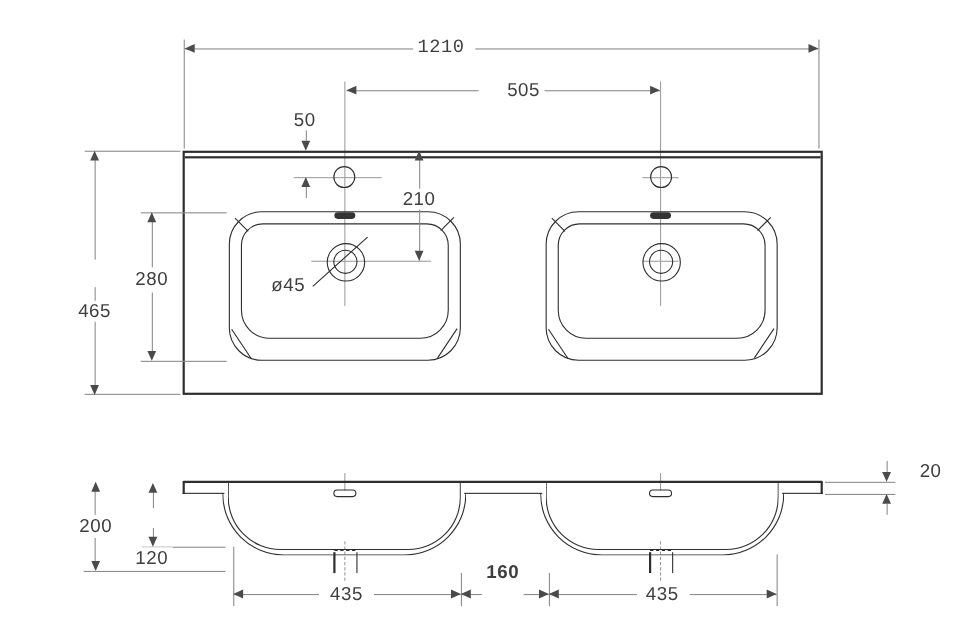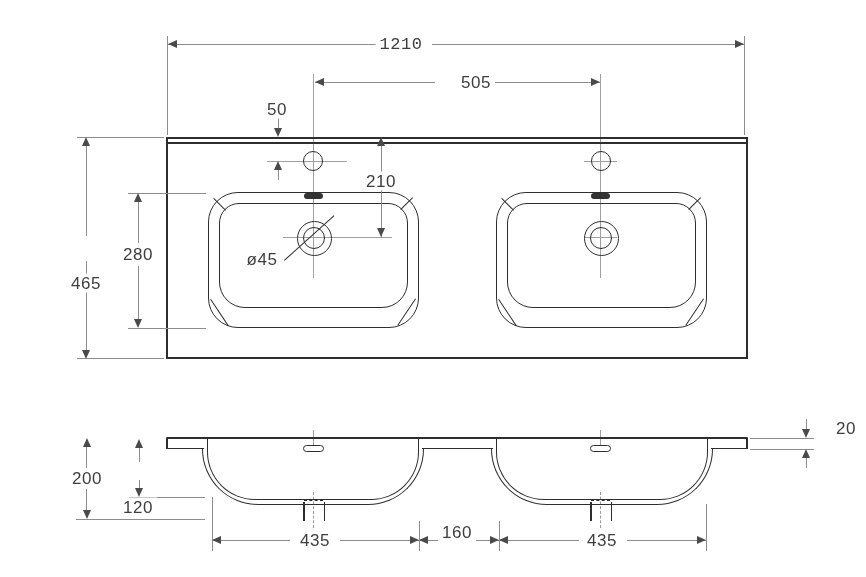--- a/index.html
+++ b/index.html
@@ -166,21 +166,21 @@
   <div class="dim" style="left:212px;top:539.5px;width:78px;height:1px;"></div>
   <div class="dim" style="left:340px;top:539.5px;width:79px;height:1px;"></div>
   <div class="arr l" style="left:212px;top:536px;"></div>
   <div class="arr r" style="left:410px;top:536px;"></div>
   <div class="txt" style="left:315px;top:540px;">435</div>
 
   <div class="dim" style="left:419px;top:539.5px;width:19px;height:1px;"></div>
   <div class="dim" style="left:476px;top:539.5px;width:23px;height:1px;"></div>
   <div class="arr l" style="left:419px;top:536px;"></div>
   <div class="arr r" style="left:490px;top:536px;"></div>
-  <div class="txt" style="left:457px;top:532px;">160</div>
+  <div class="txt" style="left:457px;top:520px;font-weight:bold;">160</div>
 
   <div class="dim" style="left:499px;top:539.5px;width:80px;height:1px;"></div>
   <div class="dim" style="left:627px;top:539.5px;width:79px;height:1px;"></div>
   <div class="arr l" style="left:499px;top:536px;"></div>
   <div class="arr r" style="left:697px;top:536px;"></div>
   <div class="txt" style="left:602px;top:540px;">435</div>
 
 </div>
 
 </body></html>

